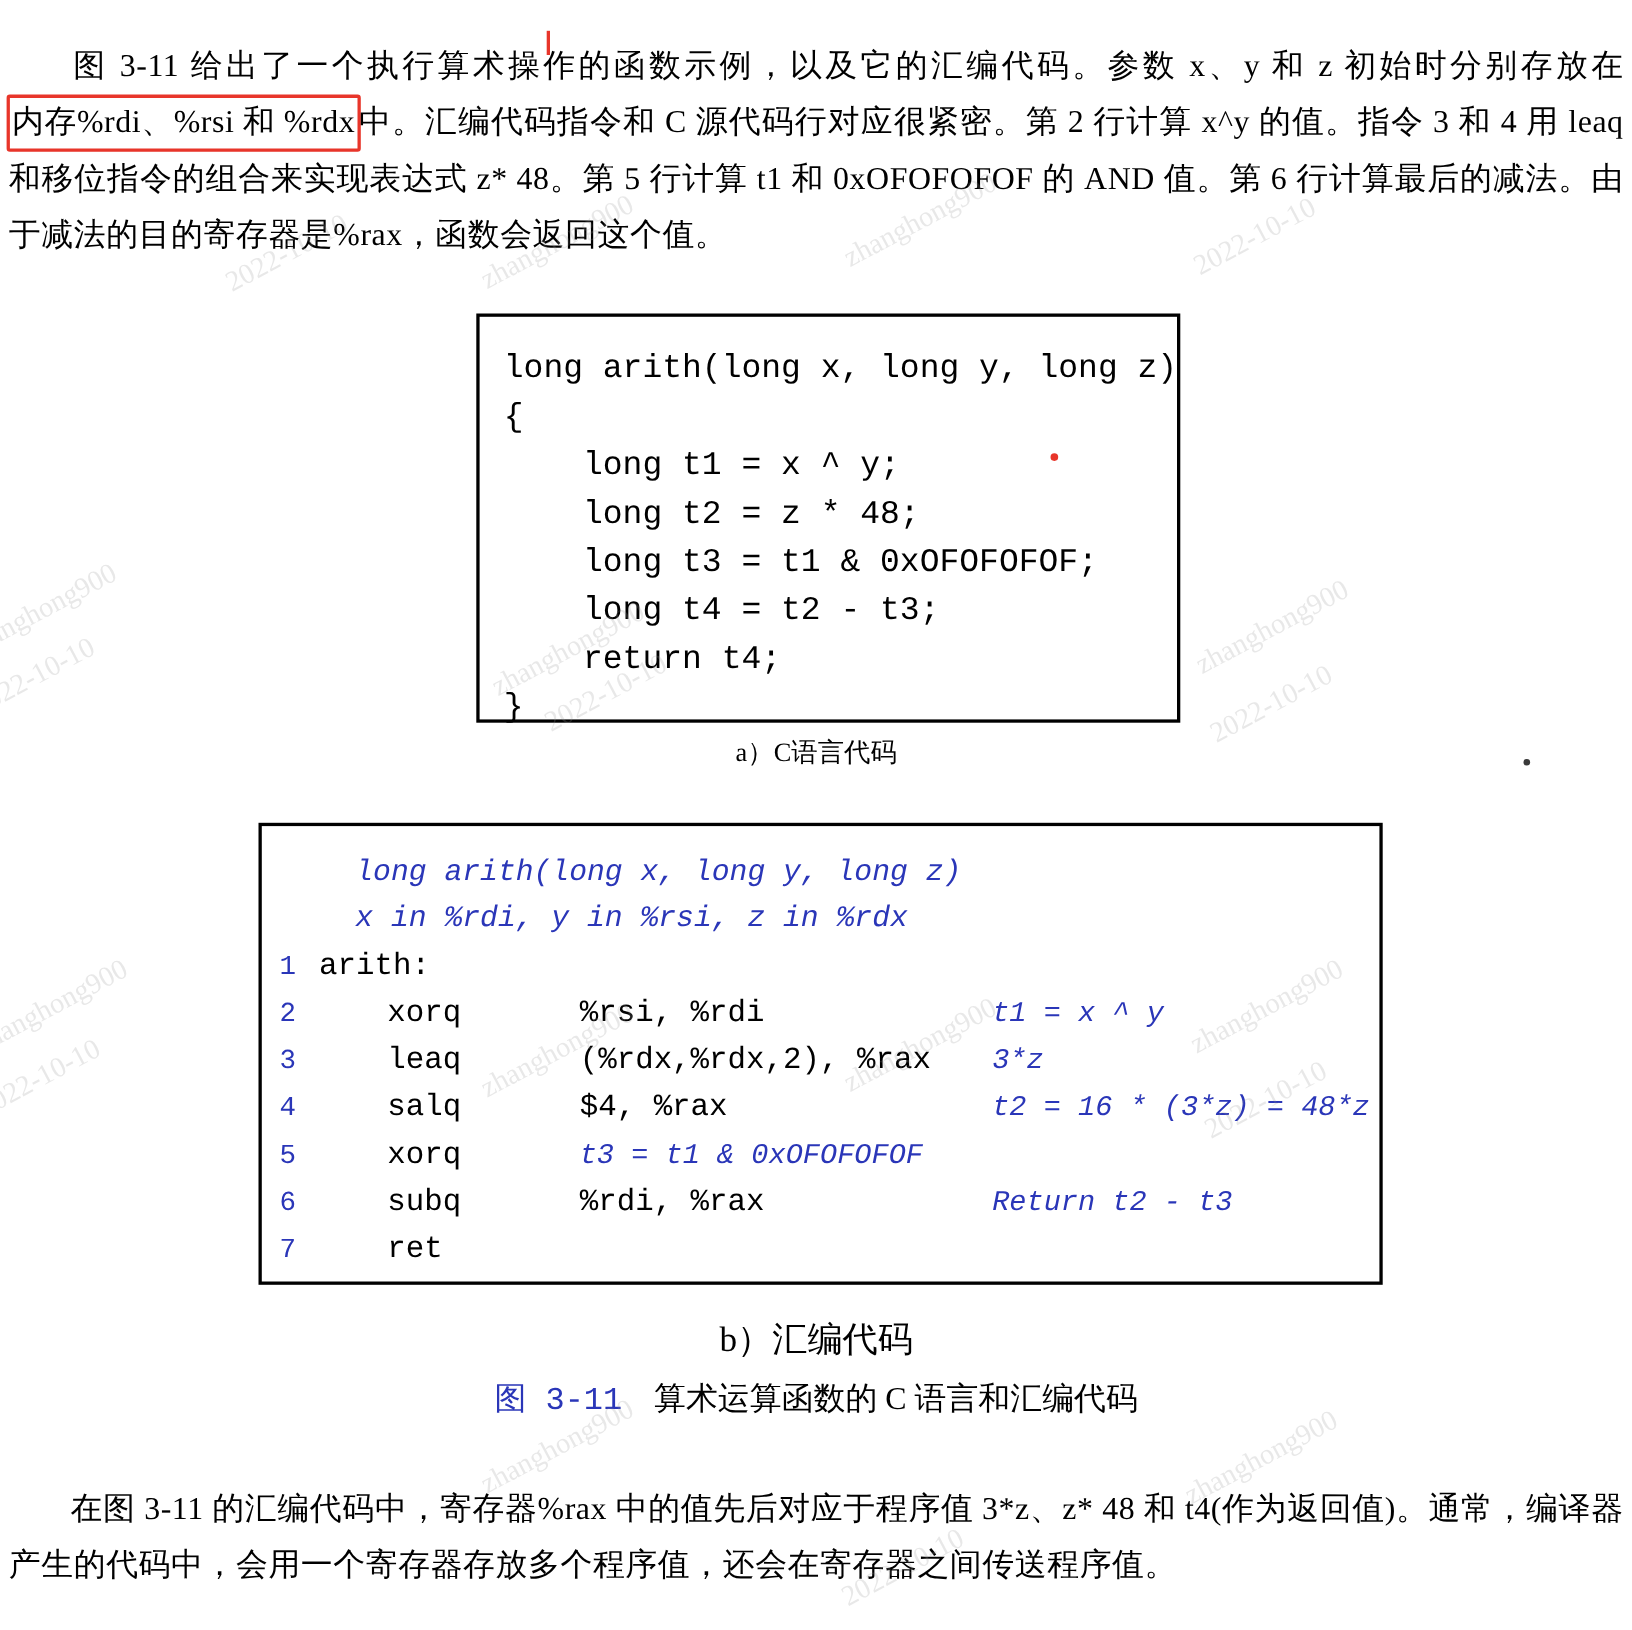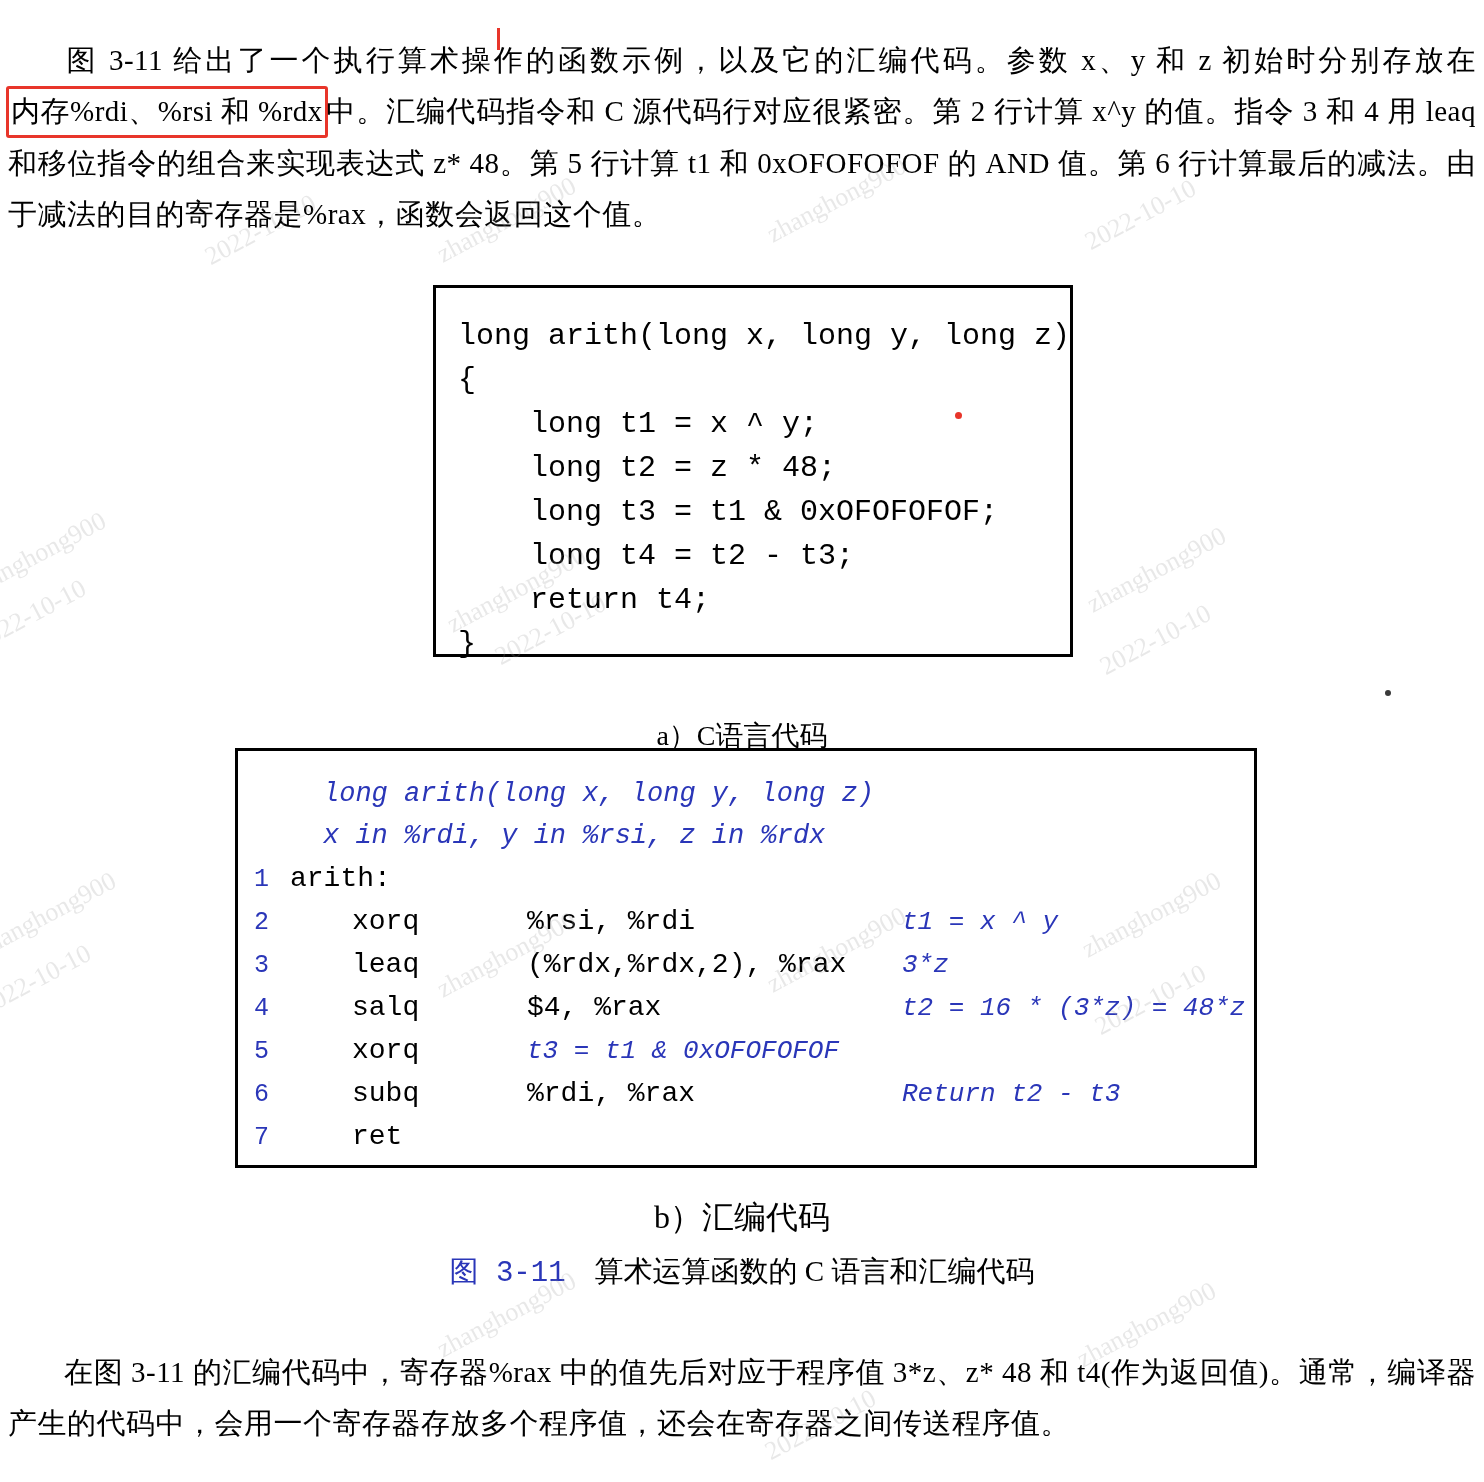--- a/index.html
+++ b/index.html
@@ -93,24 +93,24 @@
     top: 690px;
     width: 6px;
     height: 6px;
     border-radius: 50%;
     background: #3a3a3a;
   }
 
   #cap-a {
     position: absolute;
     left: 0;
-    top: 717px;
+    top: 668px;
     width: 1484px;
     text-align: center;
-    font-size: 28px;
+    font-size: 24px;
     font-family: "Liberation Serif", serif;
   }
 
   
   #asm-box {
     position: absolute;
     left: 235px;
     top: 748px;
     width: 1022px;
     height: 420px;

